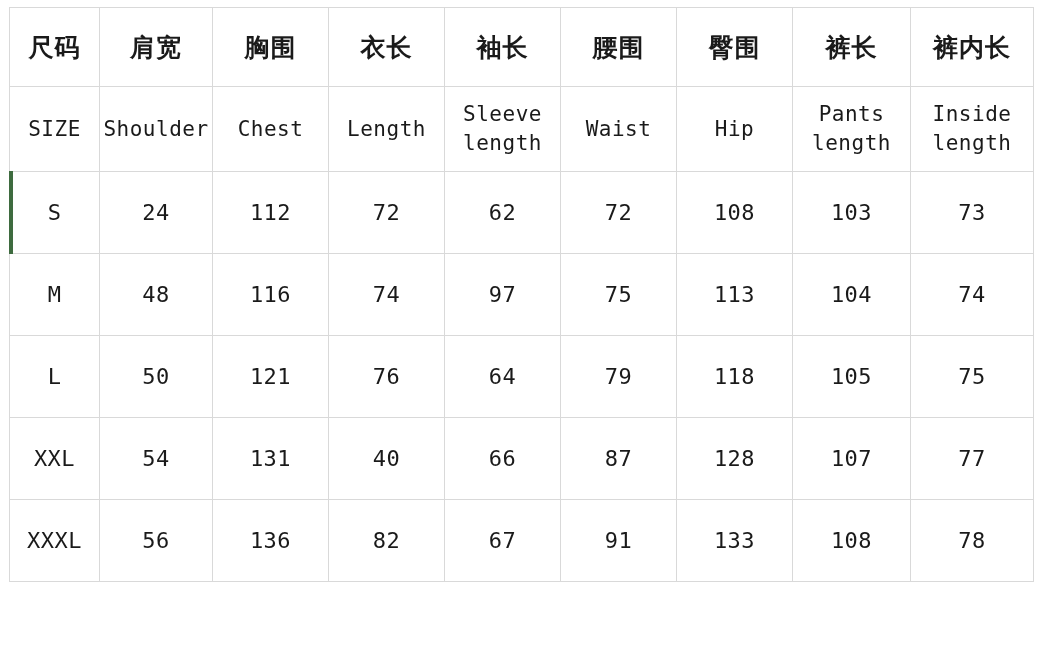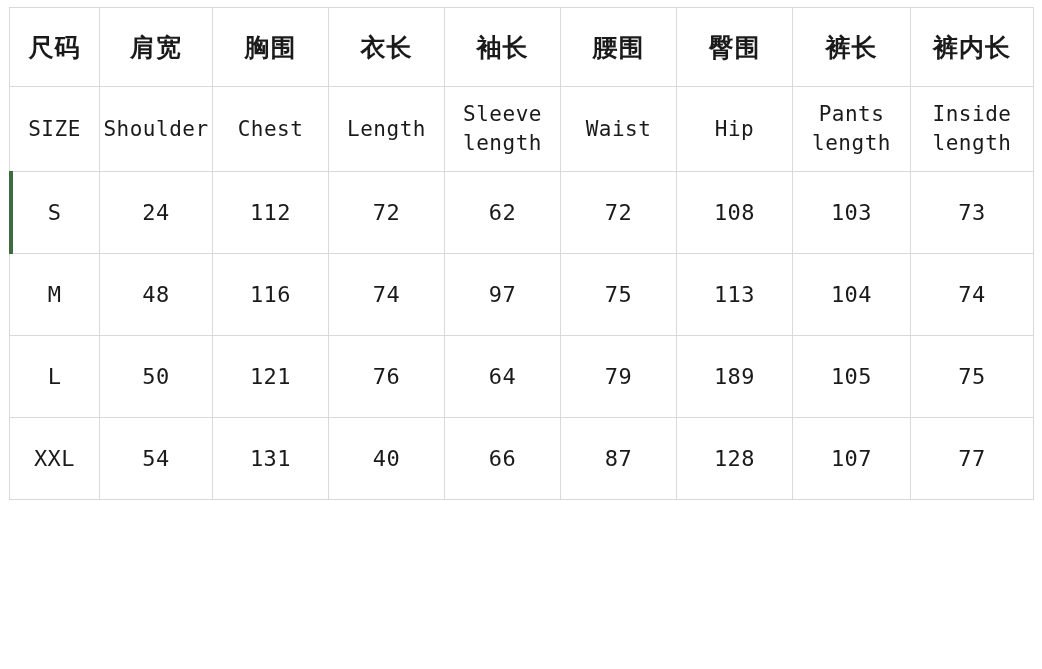--- a/index.html
+++ b/index.html
@@ -191,34 +191,45 @@
         <td>74</td>
       </tr>
 
       <tr class="row-data">
         <td class="size-cell">L</td>
         <td>50</td>
         <td>121</td>
         <td>76</td>
         <td>64</td>
         <td>79</td>
-        <td>189</td>
+        <td>118</td>
         <td>105</td>
         <td>75</td>
       </tr>
 
 
       <tr class="row-data">
         <td class="size-cell">XXL</td>
         <td>54</td>
         <td>131</td>
         <td>40</td>
         <td>66</td>
         <td>87</td>
         <td>128</td>
         <td>107</td>
         <td>77</td>
       </tr>
 
+      <tr class="row-data">
+        <td class="size-cell">XXXL</td>
+        <td>56</td>
+        <td>136</td>
+        <td>82</td>
+        <td>67</td>
+        <td>91</td>
+        <td>133</td>
+        <td>108</td>
+        <td>78</td>
+      </tr>
     </tbody>
   </table>
 
 </div>
 
 </body></html>

